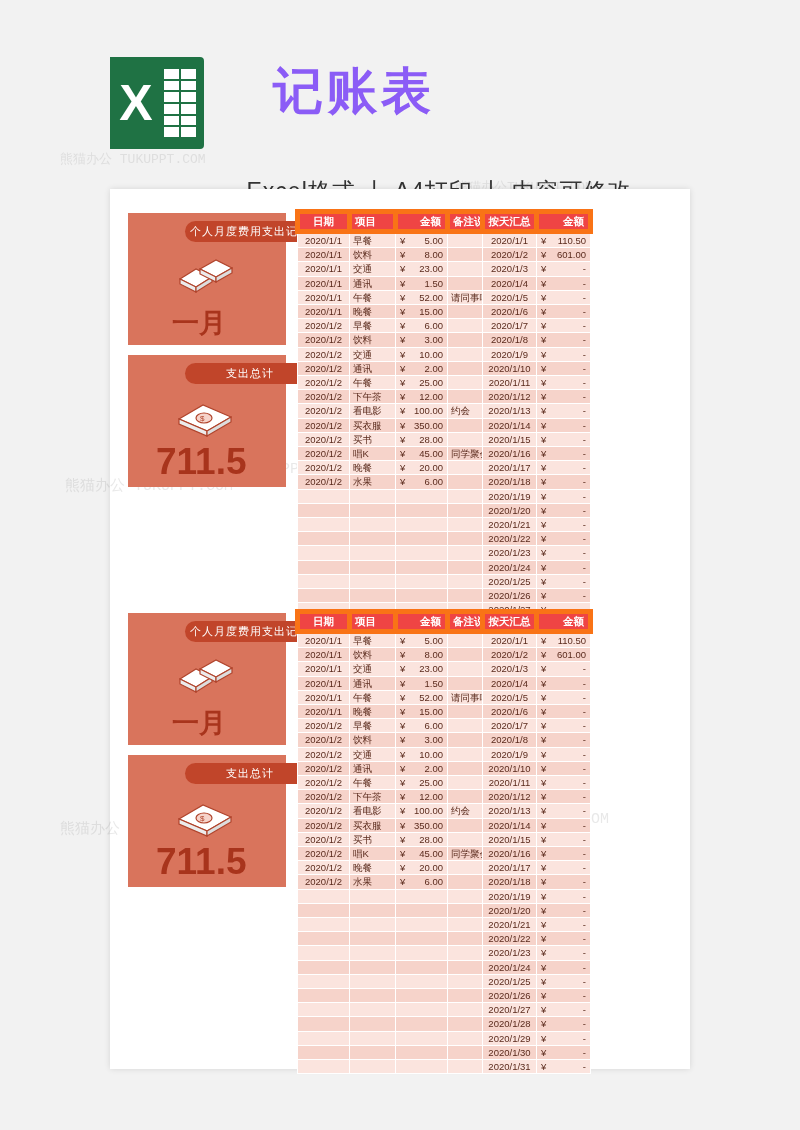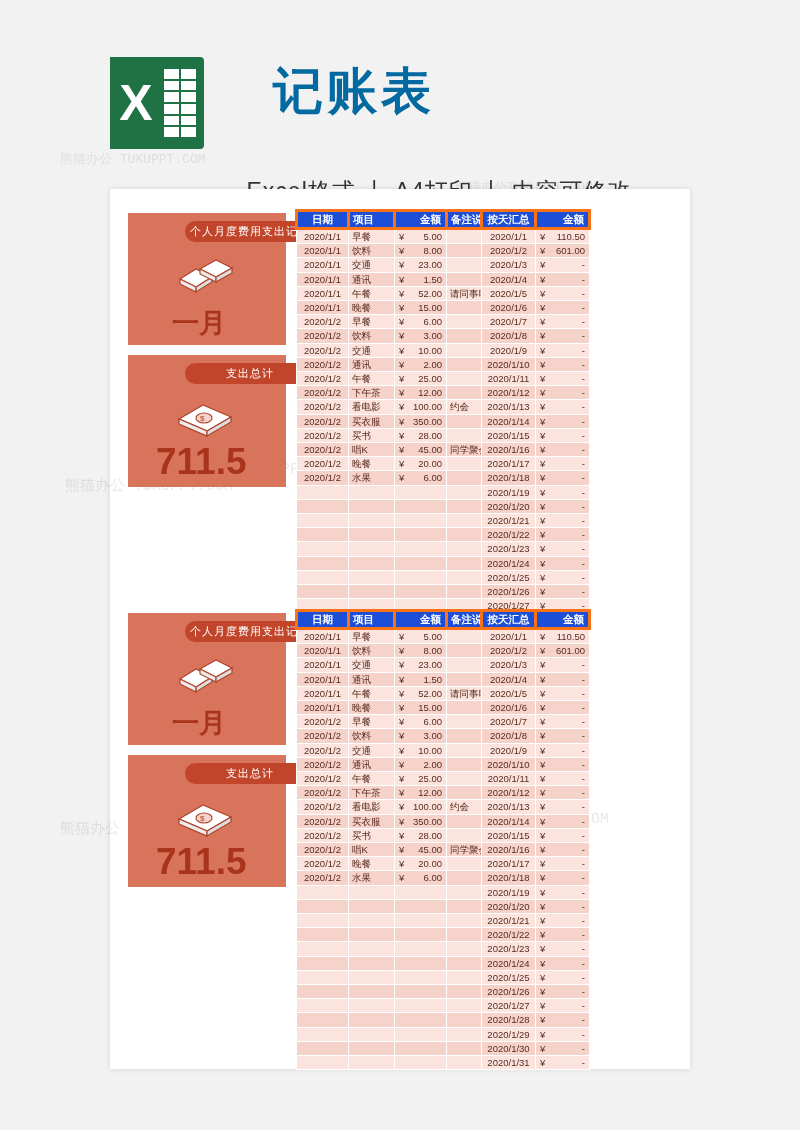--- a/index.html
+++ b/index.html
@@ -28,21 +28,21 @@
     font-family:"Liberation Sans",sans-serif;
   }
   .logo .grid{
     position:absolute;left:54px;top:12px;width:32px;height:68px;
     display:grid;grid-template-columns:1fr 1fr;grid-template-rows:repeat(6,1fr);
     gap:2px;
   }
   .logo .grid i{background:#ffffff;display:block;}
   .title-main{
     position:absolute;left:0;top:58px;width:648px;text-align:center;
-    color:#0369a1;font-size:50px;font-weight:bold;letter-spacing:4px;
+    color:#8b5cf6;font-size:50px;font-weight:bold;letter-spacing:4px;
     padding-left:60px;box-sizing:border-box;
   }
   .title-sub{
     position:absolute;left:0;top:128px;width:800px;text-align:center;
     color:#333333;font-size:23px;letter-spacing:1px;
     padding-left:78px;box-sizing:border-box;margin-top:48px;
   }
   
   .sheet{
     position:absolute;left:110px;top:189px;width:580px;height:880px;
@@ -74,22 +74,22 @@
     font-size:9.5px;
     height:13.2px;line-height:13.2px;
     padding:0 2px;
     font-family:"Liberation Sans","DejaVu Sans",sans-serif;
     color:#5a2a1c;
     box-sizing:border-box;
     overflow:hidden;
     white-space:nowrap;
   }
   thead th{
-    background:#1d4ed8;color:#ffffff;font-weight:bold;font-size:10.5px;
-    height:15px;line-height:15px;text-align:center;border:3px solid #f97316;
+    background:#ef4444;color:#ffffff;font-weight:bold;font-size:10.5px;
+    height:15px;line-height:15px;text-align:center;border:5px solid #f97316;
   }
   .c-date{width:52px;text-align:center;}
   .c-item{width:46px;text-align:left;padding-left:3px;}
   .c-amt{width:52px;text-align:right;padding-right:4px;}
   .c-note{width:72px;text-align:left;padding-left:3px;}
   .c-sum-d{width:54px;text-align:center;}
   .c-sum-a{width:54px;text-align:right;padding-right:4px;}
   .yen{float:left;padding-left:2px;}
   tr.odd td{background:#fbe4de;}
   tr.even td{background:#f6d3ca;}

